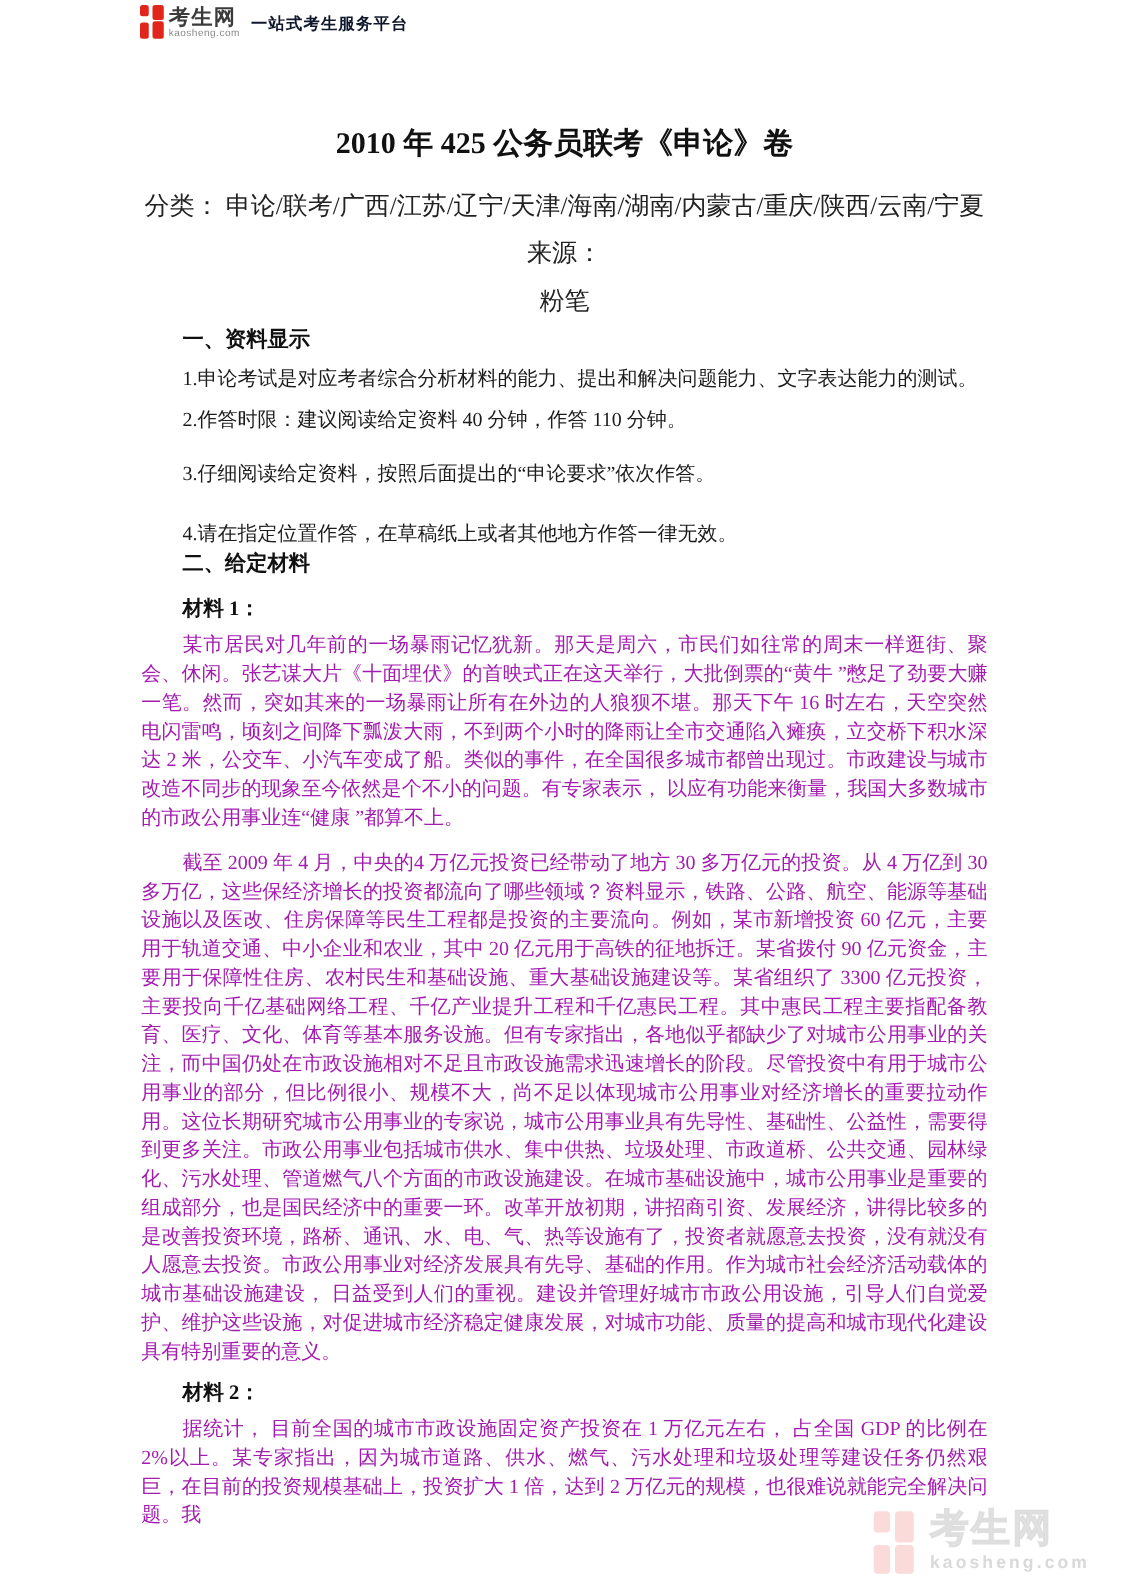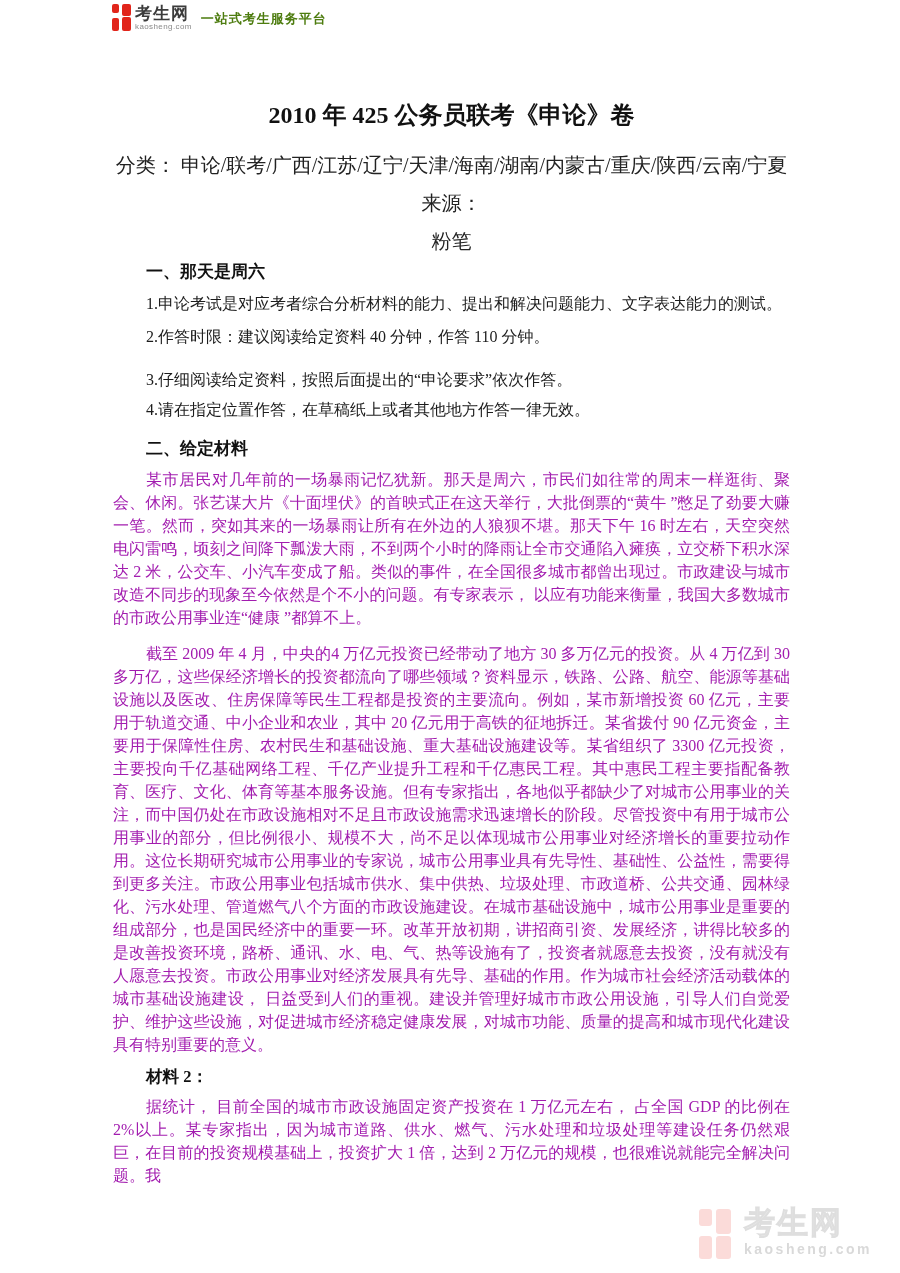--- a/index.html
+++ b/index.html
@@ -27,21 +27,21 @@
   .logo { display: flex; align-items: flex-end; gap: 4px; cursor: pointer; }
   .logo-mark { position: relative; width: 19px; height: 27px; }
   .logo-mark .blk { position: absolute; background: #e1251b; border-radius: 2px; }
   .logo-mark .tl { left: 0;  top: 0;  width: 7px; height: 9px; }
   .logo-mark .bl { left: 0;  top: 14px; width: 7px; height: 13px; }
   .logo-mark .tr { left: 10px; top: 0; width: 9px; height: 12px; }
   .logo-mark .br { left: 10px; top: 13px; width: 9px; height: 14px; }
   .logo-text { line-height: 1; }
   .logo-name { font-size: 17px; font-weight: bold; color: #3b3b3b; font-family: "Liberation Sans", sans-serif; letter-spacing: 1px; }
   .logo-domain { font-size: 8px; color: #8a8a8a; font-family: "Liberation Sans", sans-serif; margin-top: 1px; letter-spacing: 0.4px; }
-  .slogan { font-size: 13px; font-weight: bold; color: #4d7c0f; padding-bottom: 3px; font-family: "Liberation Sans", sans-serif; letter-spacing: 1px; }
+  .slogan { font-size: 13px; font-weight: bold; color: #0f172a; padding-bottom: 3px; font-family: "Liberation Sans", sans-serif; letter-spacing: 1px; }
 
   
   .content {
     position: absolute;
     top: 4px;
     left: 113px;
     width: 677px;
   }
   .title {
     margin-top: 96px;
@@ -59,30 +59,30 @@
     color: #222;
   }
   .sec-heading {
     font-size: 17px;
     line-height: 24px;
     font-weight: bold;
     padding-left: 33px;
     color: #111;
   }
   .sec-heading.first { margin-top: 0; }
-  .sec-heading.second { margin-top: 16px; }
+  .sec-heading.second { margin-top: 0; }
   .notice-item {
     margin-top: 8px;
     padding-left: 33px;
     font-size: 16px;
     line-height: 23px;
   }
   .notice-item.n2 { margin-top: 10px; }
   .notice-item.n3 { margin-top: 20px; }
-  .notice-item.n4 { margin-top: 7px; }
+  .notice-item.n4 { margin-top: 25px; }
   .mat-label {
     margin-top: 12px;
     padding-left: 33px;
     font-size: 16.5px;
     line-height: 23px;
     font-weight: bold;
     color: #111;
   }
   .mat-label.m2 { margin-top: 9px; }
   .para {
@@ -152,29 +152,30 @@
 
   <main class="content">
 
     <h1 class="title">2010 年 425 公务员联考《申论》卷</h1>
 
     <div class="meta">
       <div>分类：  申论/联考/广西/江苏/辽宁/天津/海南/湖南/内蒙古/重庆/陕西/云南/宁夏    来源：</div>
       <div>粉笔</div>
     </div>
 
-    <h2 class="sec-heading first">一、那天是周六</h2>
+    <h2 class="sec-heading first">一、资料显示</h2>
 
     <p class="notice-item n1">1.申论考试是对应考者综合分析材料的能力、提出和解决问题能力、文字表达能力的测试。</p>
     <p class="notice-item n2">2.作答时限：建议阅读给定资料 40 分钟，作答 110 分钟。</p>
     <p class="notice-item n3">3.仔细阅读给定资料，按照后面提出的“申论要求”依次作答。</p>
     <p class="notice-item n4">4.请在指定位置作答，在草稿纸上或者其他地方作答一律无效。</p>
 
     <h2 class="sec-heading second">二、给定材料</h2>
 
+    <h3 class="mat-label m1">材料 1：</h3>
     <p class="para p1">某市居民对几年前的一场暴雨记忆犹新。那天是周六，市民们如往常的周末一样逛街、聚会、休闲。张艺谋大片《十面埋伏》的首映式正在这天举行，大批倒票的“黄牛 ”憋足了劲要大赚一笔。然而，突如其来的一场暴雨让所有在外边的人狼狈不堪。那天下午 16 时左右，天空突然电闪雷鸣，顷刻之间降下瓢泼大雨，不到两个小时的降雨让全市交通陷入瘫痪，立交桥下积水深达 2 米，公交车、小汽车变成了船。类似的事件，在全国很多城市都曾出现过。市政建设与城市改造不同步的现象至今依然是个不小的问题。有专家表示， 以应有功能来衡量，我国大多数城市的市政公用事业连“健康 ”都算不上。</p>
     <p class="para p2">截至 2009 年 4 月，中央的4 万亿元投资已经带动了地方 30 多万亿元的投资。从 4 万亿到 30 多万亿，这些保经济增长的投资都流向了哪些领域？资料显示，铁路、公路、航空、能源等基础设施以及医改、住房保障等民生工程都是投资的主要流向。例如，某市新增投资 60 亿元，主要用于轨道交通、中小企业和农业，其中 20 亿元用于高铁的征地拆迁。某省拨付 90 亿元资金，主要用于保障性住房、农村民生和基础设施、重大基础设施建设等。某省组织了 3300 亿元投资，主要投向千亿基础网络工程、千亿产业提升工程和千亿惠民工程。其中惠民工程主要指配备教育、医疗、文化、体育等基本服务设施。但有专家指出，各地似乎都缺少了对城市公用事业的关注，而中国仍处在市政设施相对不足且市政设施需求迅速增长的阶段。尽管投资中有用于城市公用事业的部分，但比例很小、规模不大，尚不足以体现城市公用事业对经济增长的重要拉动作用。这位长期研究城市公用事业的专家说，城市公用事业具有先导性、基础性、公益性，需要得到更多关注。市政公用事业包括城市供水、集中供热、垃圾处理、市政道桥、公共交通、园林绿化、污水处理、管道燃气八个方面的市政设施建设。在城市基础设施中，城市公用事业是重要的组成部分，也是国民经济中的重要一环。改革开放初期，讲招商引资、发展经济，讲得比较多的是改善投资环境，路桥、通讯、水、电、气、热等设施有了，投资者就愿意去投资，没有就没有人愿意去投资。市政公用事业对经济发展具有先导、基础的作用。作为城市社会经济活动载体的城市基础设施建设， 日益受到人们的重视。建设并管理好城市市政公用设施，引导人们自觉爱护、维护这些设施，对促进城市经济稳定健康发展，对城市功能、质量的提高和城市现代化建设具有特别重要的意义。</p>
 
     <h3 class="mat-label m2">材料 2：</h3>
     <p class="para p3">据统计， 目前全国的城市市政设施固定资产投资在 1 万亿元左右， 占全国 GDP 的比例在 2%以上。某专家指出，因为城市道路、供水、燃气、污水处理和垃圾处理等建设任务仍然艰巨，在目前的投资规模基础上，投资扩大 1 倍，达到 2 万亿元的规模，也很难说就能完全解决问题。我</p>
 
   </main>
 
   <div class="watermark">
     <div class="wm-mark">

